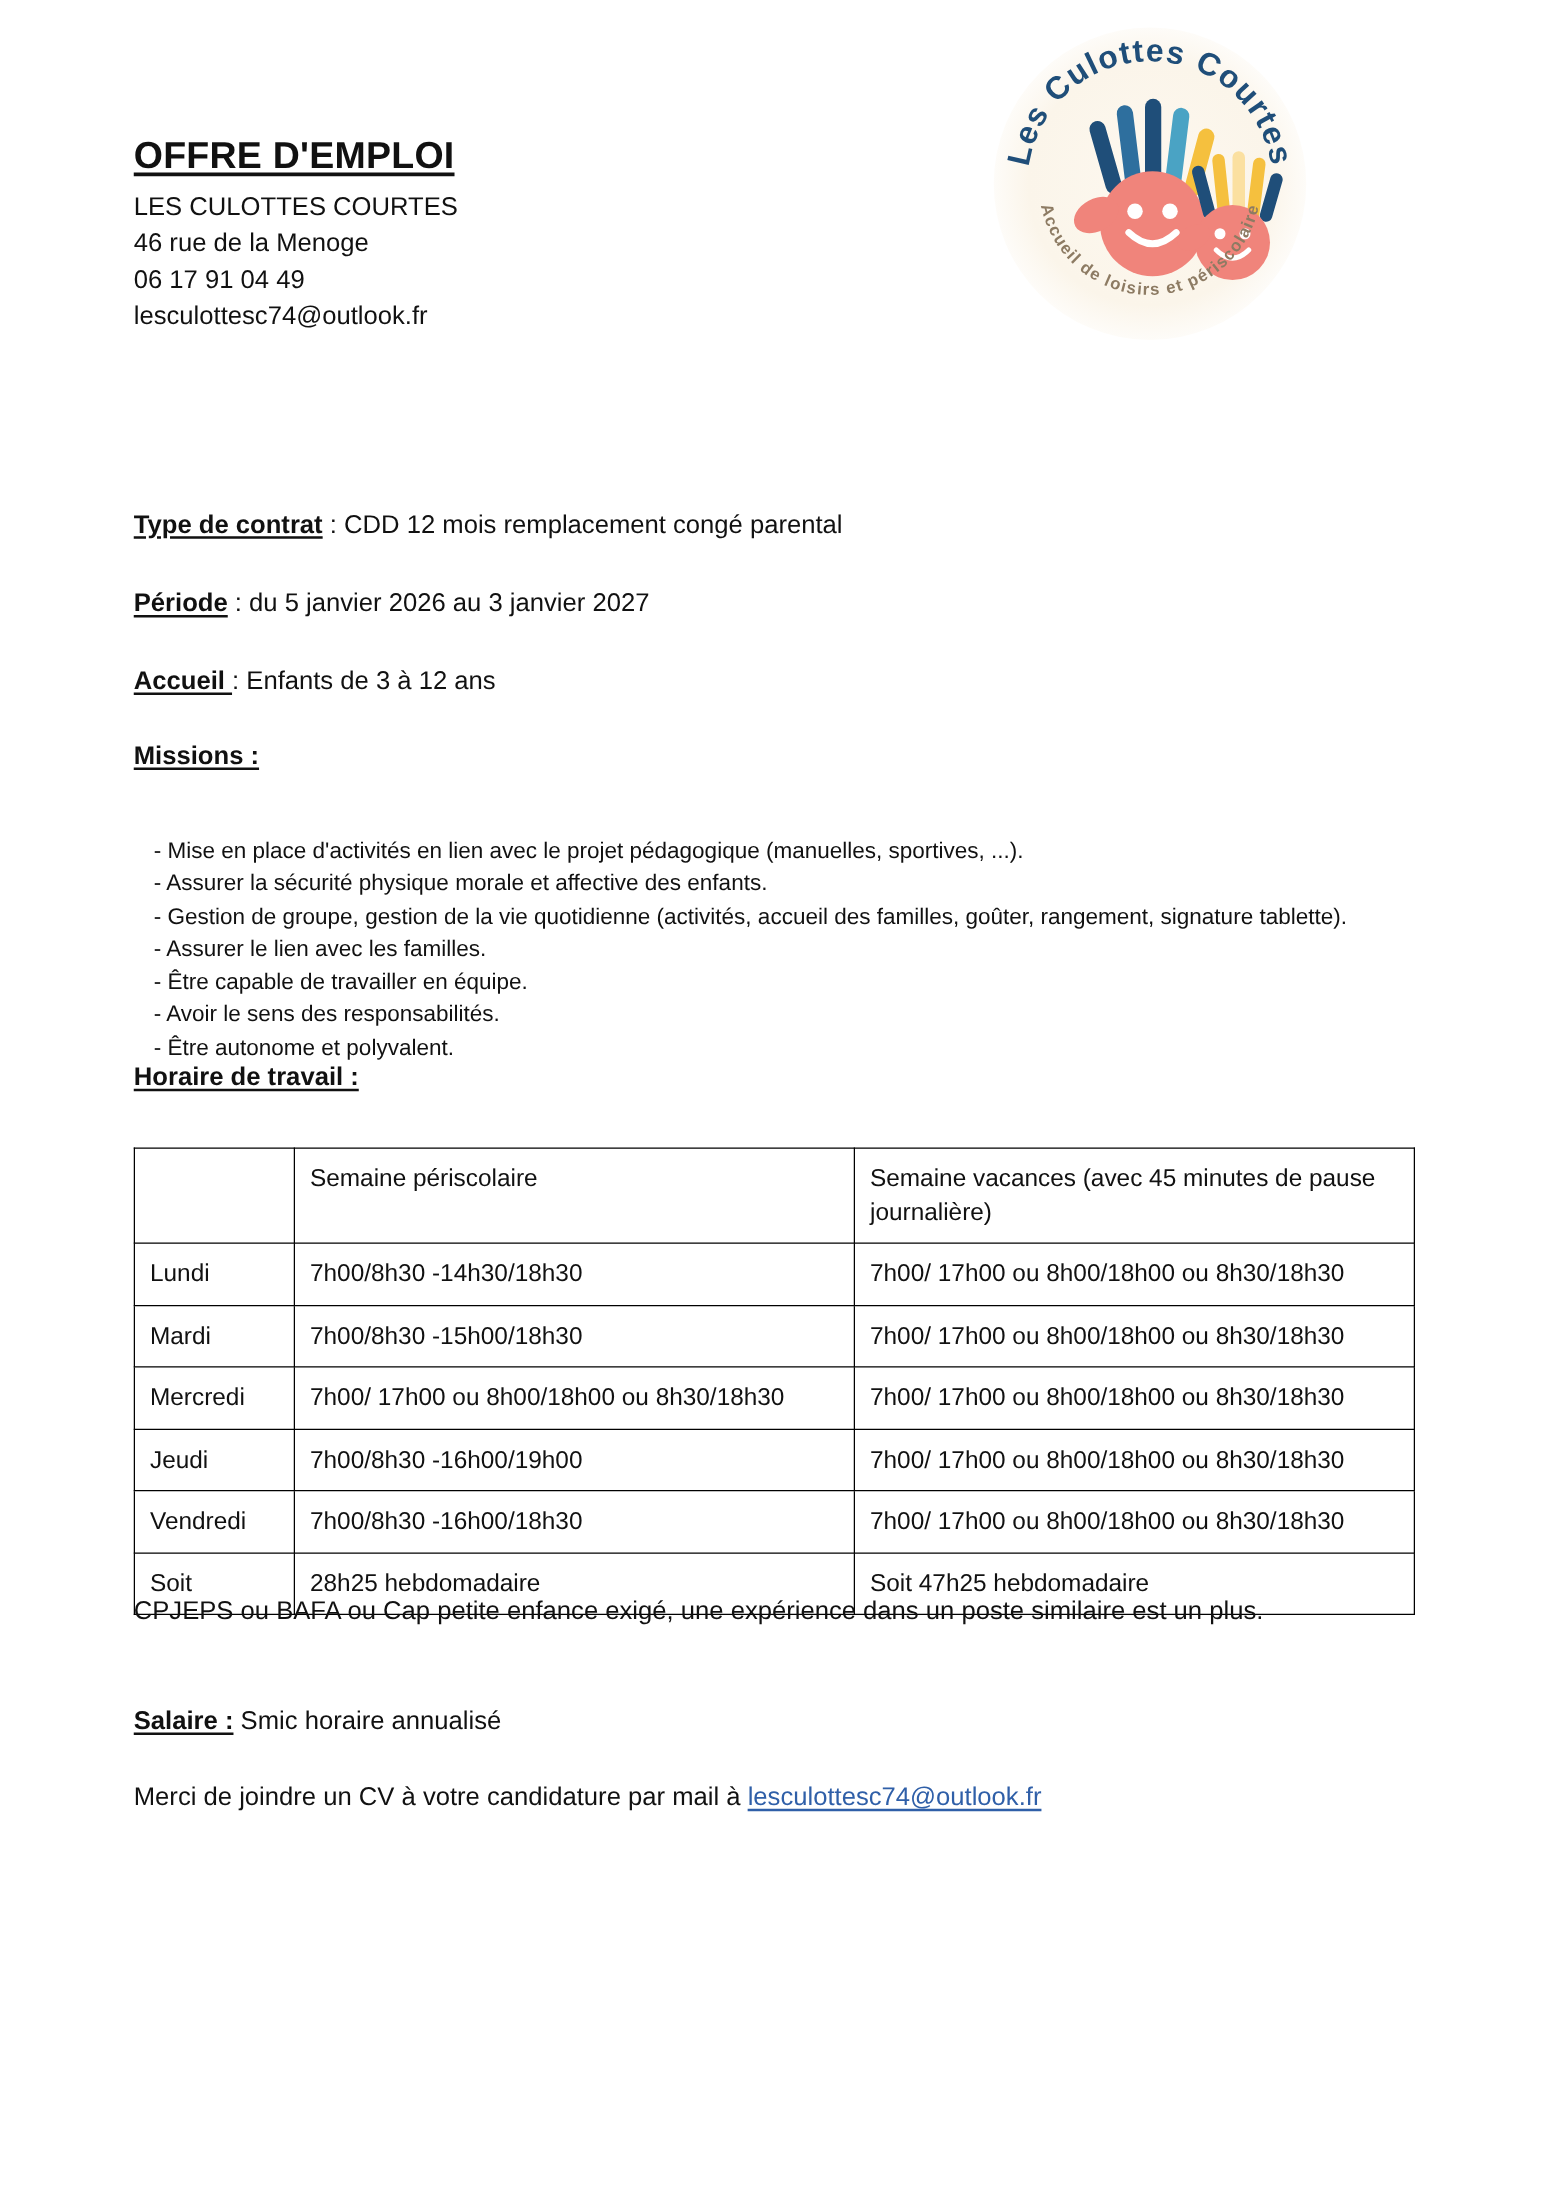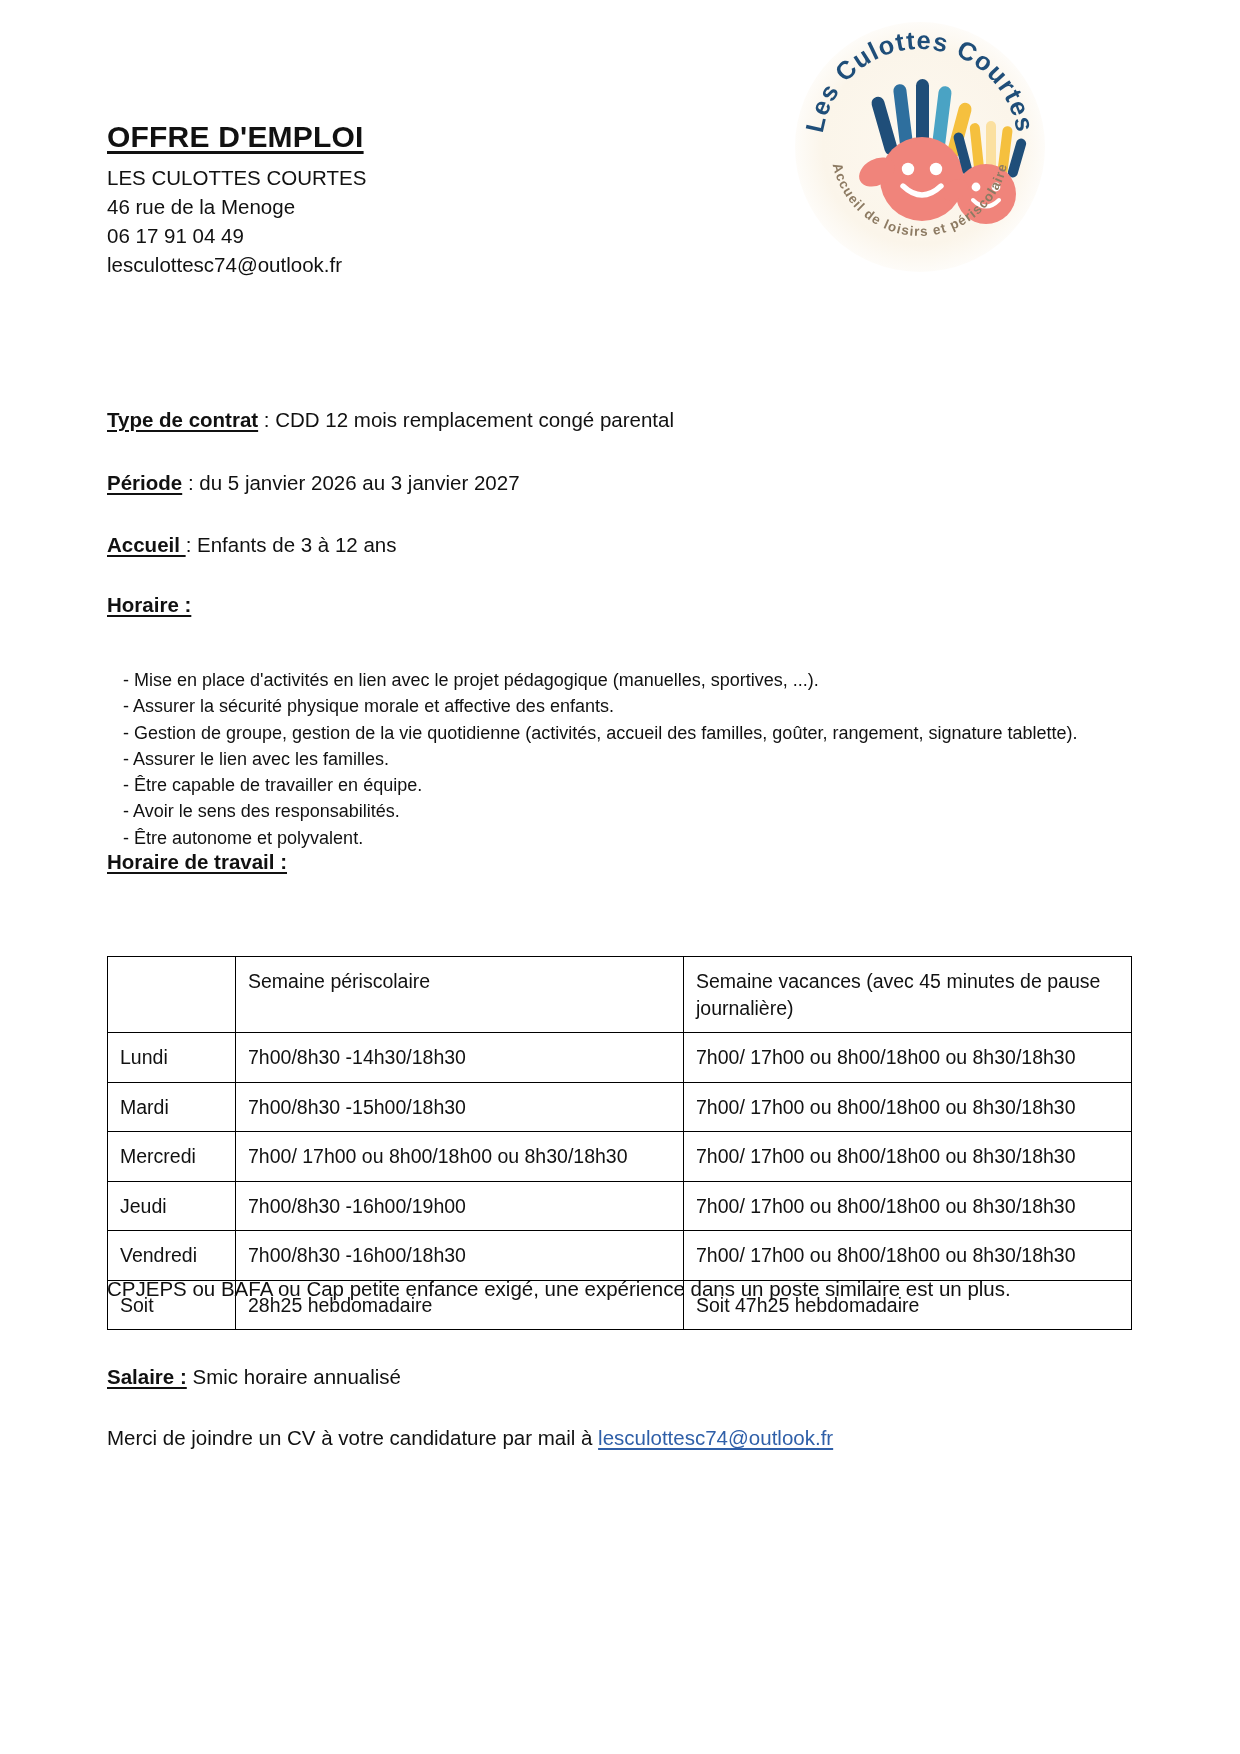--- a/index.html
+++ b/index.html
@@ -22,21 +22,21 @@
     position:absolute;left:0;top:0;width:250px;height:250px;border-radius:50%;
     background:radial-gradient(circle at 50% 50%, #fdf8ef 0%, #fbf5ea 55%, #ffffff 78%, #ffffff 100%);
   }
   .logo svg{position:absolute;left:0;top:0;}
 
   
   .hdr{position:absolute;left:107px;top:104px;width:560px;}
   .hdr-title{
     font-size:30px;font-weight:bold;letter-spacing:.2px;
     text-decoration:underline;text-underline-offset:4px;
-    margin:16px 0 9px 0;line-height:1.12;display:inline-block;
+    margin:4px 0 9px 0;line-height:1.12;display:inline-block;
   }
   .hdr-line{font-size:20.5px;line-height:1.42;margin:0;white-space:pre;}
 
   
   .main-title{
     position:absolute;left:0;top:320px;width:1240px;
     text-align:center;font-size:29px;font-weight:bold;
     letter-spacing:-.1px;
   }
 
@@ -47,21 +47,21 @@
   .sect-head{font-size:20.5px;font-weight:bold;text-decoration:underline;
     text-underline-offset:3px;margin:0 0 34px 0;display:inline-block;}
   .bullets{font-size:18px;line-height:1.46;margin:16px;}
   .bullets div{white-space:normal;}
 
   .sub-head{font-size:20.5px;font-weight:bold;text-decoration:underline;
     text-underline-offset:3px;display:inline-block;}
 
   
   .sched-wrap{position:absolute;left:107px;top:918px;width:955px;}
-  table.sched{border-collapse:collapse;width:955px;table-layout:fixed;margin-top:38px;}
+  table.sched{border-collapse:collapse;width:955px;table-layout:fixed;}
   table.sched td{
     border:1.4px solid #000;
     font-size:19.5px;
     padding:11px 10px 11px 12px;
     vertical-align:top;
     line-height:1.36;
   }
   table.sched td.c0{width:105px;}
   table.sched td.c1{width:425px;}
   table.sched td.c2{width:425px;}
@@ -142,21 +142,21 @@
 
 
   <div class="body">
 
     <p class="para"><span class="lbl">Type de contrat</span><span> : </span><span>CDD 12 mois remplacement congé parental</span></p>
 
     <p class="para"><span class="lbl">Période</span><span> : </span><span>du 5 janvier 2026 au 3 janvier 2027</span></p>
 
     <p class="para"><span class="lbl">Accueil </span><span>: </span><span>Enfants de 3 à 12 ans</span></p>
 
-    <div class="sect-head">Horaire :</div>
+    <div class="sect-head">Missions :</div>
 
     <div class="bullets">
       <div>- Mise en place d'activités en lien avec le projet pédagogique (manuelles, sportives, ...).</div>
       <div>- Assurer la sécurité physique morale et affective des enfants.</div>
       <div>- Gestion de groupe, gestion de la vie quotidienne (activités, accueil des familles, goûter, rangement, signature tablette).</div>
       <div>- Assurer le lien avec les familles.</div>
       <div>- Être capable de travailler en équipe.</div>
       <div>- Avoir le sens des responsabilités.</div>
       <div>- Être autonome et polyvalent.</div>
     </div>

